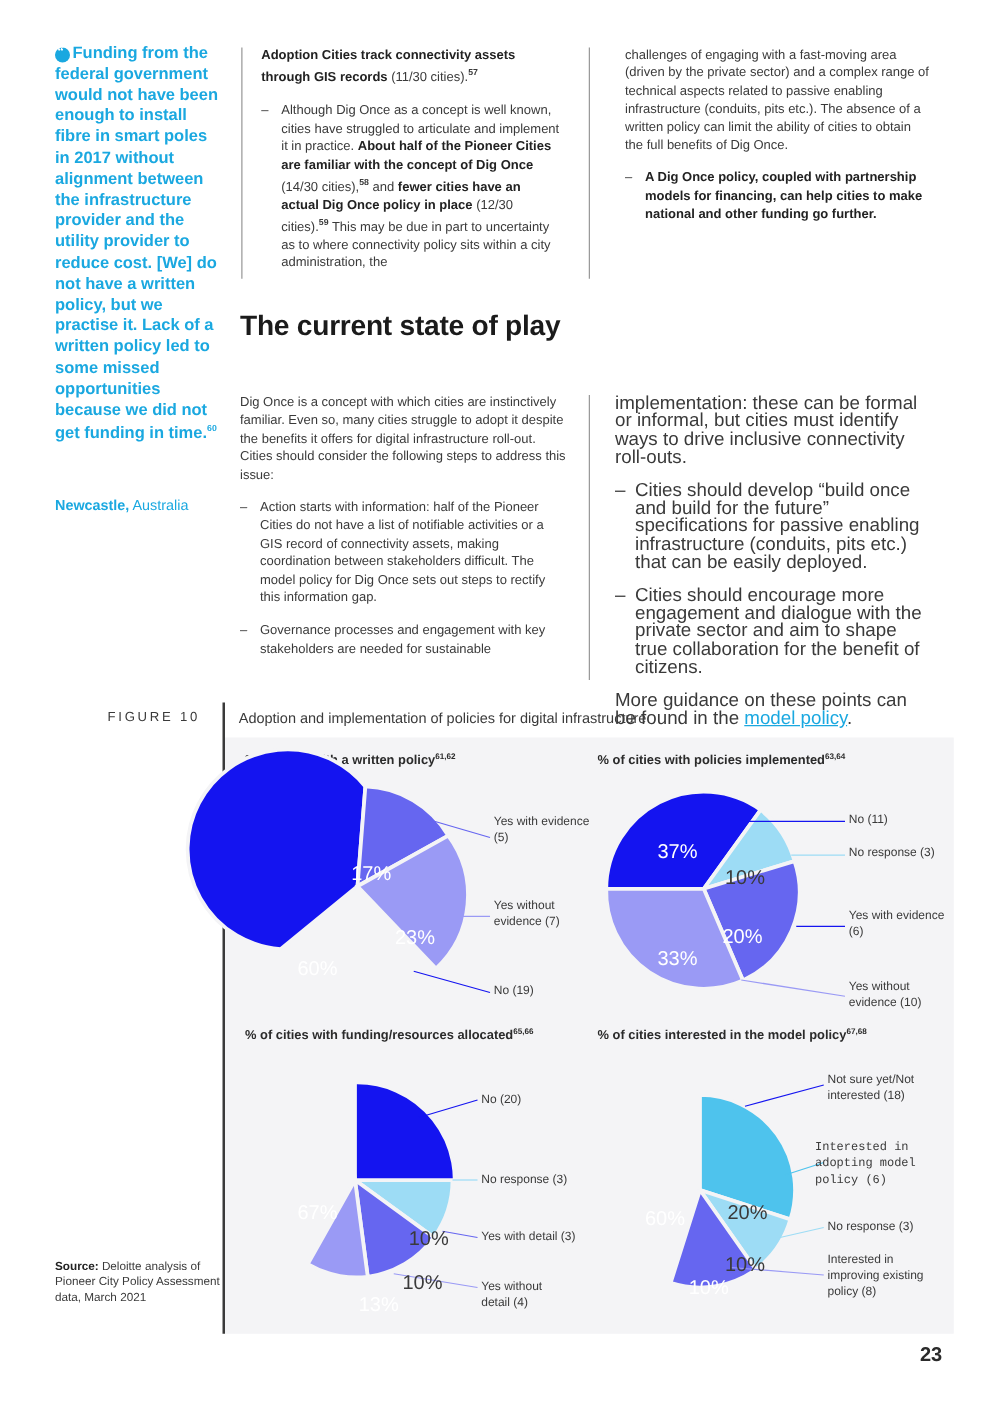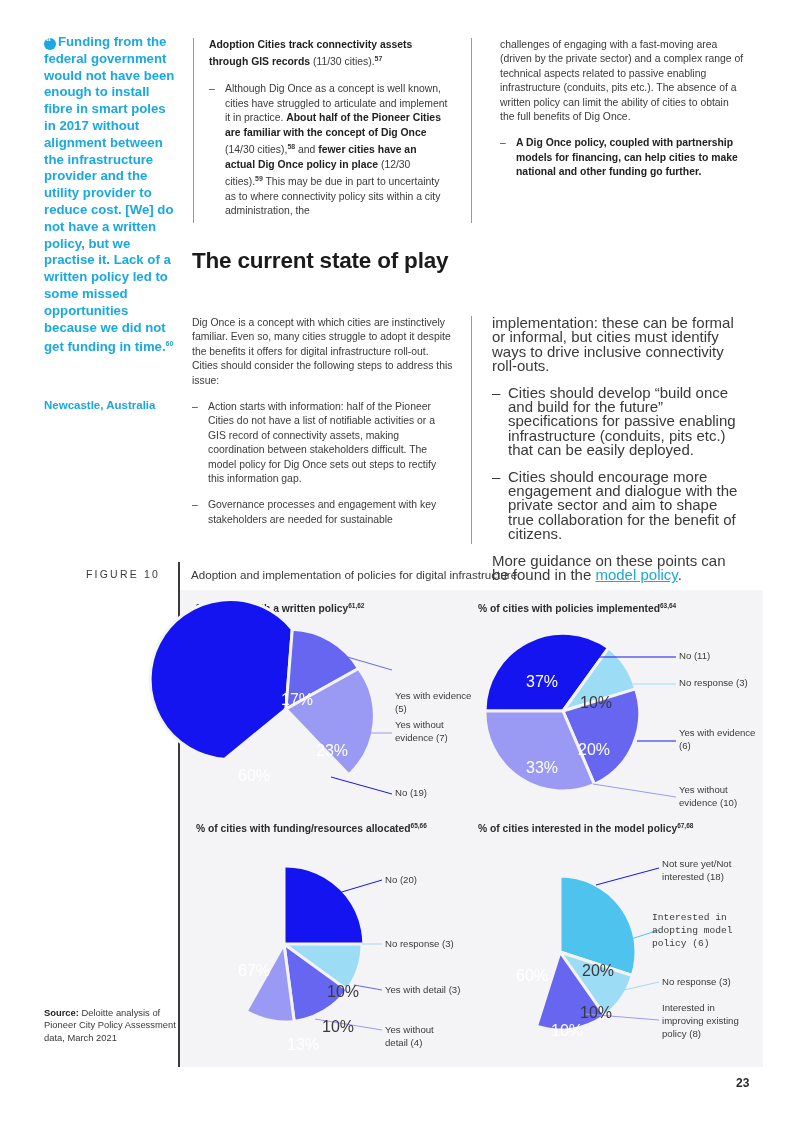--- a/index.html
+++ b/index.html
@@ -25,21 +25,21 @@
     vertical-align:middle;
   }
   .quote-badge span{
     position:absolute;left:2px;top:-2px;font-size:10px;line-height:12px;
     font-family:"Liberation Serif", serif;font-weight:bold;letter-spacing:-1px;
   }
   .quote-attrib{
     position:absolute;left:44px;top:398px;width:160px;
     font-size:11.5px;line-height:15px;color:#1aa8e0;font-weight:bold;
   }
-  .quote-attrib .country{font-weight:bold;color:#1aa8e0;}
+  .quote-attrib .country{font-weight:normal;color:#1aa8e0;}
 
   .rule-v{position:absolute;background:#9a9a9a;width:1px;}
 
   .col-mid{
     position:absolute;left:209px;top:38px;width:240px;
     font-size:10.4px;line-height:14.4px;color:#3a3a3a;
   }
   .col-right{
     position:absolute;left:500px;top:38px;width:245px;
     font-size:10.4px;line-height:14.4px;color:#3a3a3a;
@@ -104,21 +104,21 @@
   }
   .source-note b{color:#222;}
 
   .footer{
     position:absolute;left:296px;top:1077px;
     font-size:9.3px;color:#4a4a4a;
   }
   .footer .ft-b{font-weight:bold;color:#2b2b2b;}
   .page-num{
     position:absolute;left:736px;top:1076px;
-    font-size:12px;font-weight:bold;color:#2b2b2b;
+    font-size:16px;font-weight:bold;color:#2b2b2b;
   }
   svg{display:block;overflow:visible;}
 </style>
 </head>
 <body>
 
 <div class="page">
 
   <div class="quote-col">
     <span class="quote-badge"><span>“</span></span><span>Funding from the federal government would not have been enough to install fibre in smart poles in 2017 without alignment between the infrastructure provider and the utility provider to reduce cost. [We] do not have a written policy, but we practise it. Lack of a written policy led to some missed opportunities because we did not get funding in time.</span><sup>60</sup>
@@ -197,21 +197,21 @@
         </g>
         <g stroke-width="1" fill="none">
           <path d="M 148 42 L 196 56" stroke="#6666f0"></path>
           <path d="M 165 119 L 196 119" stroke="#9a9af5"></path>
           <path d="M 135 163 L 196 180" stroke="#1414f0"></path>
         </g>
       </svg>
       <div class="pct white" style="left:85px;top:77px;">17%</div>
       <div class="pct white" style="left:120px;top:128px;">23%</div>
       <div class="pct white" style="left:42px;top:153px;">60%</div>
-      <div class="leg" style="left:199px;top:38px;width:78px;margin-top:38px;">Yes with evidence (5)</div>
+      <div class="leg" style="left:199px;top:38px;width:78px;">Yes with evidence (5)</div>
       <div class="leg" style="left:199px;top:105px;width:78px;">Yes without evidence (7)</div>
       <div class="leg" style="left:199px;top:173px;width:78px;">No (19)</div>
     </div>
   </div>
 
   <div class="chart-cell" style="left:478px;top:602px;width:282px;height:215px;">
     <div class="chart-title"><span>% of cities with policies implemented</span><sup>63,64</sup></div>
     <div class="pie-wrap">
       <svg width="282" height="190" viewBox="0 0 282 190">
         <g stroke="#f4f4f6" stroke-width="3">

